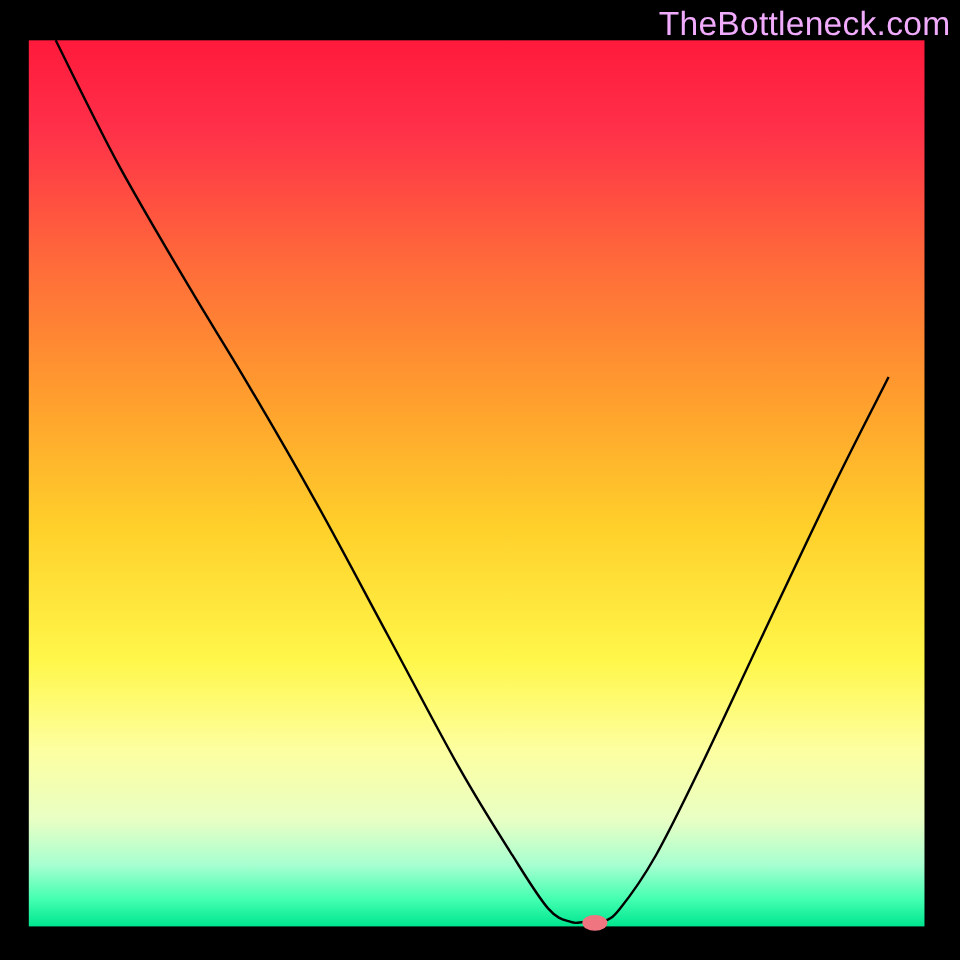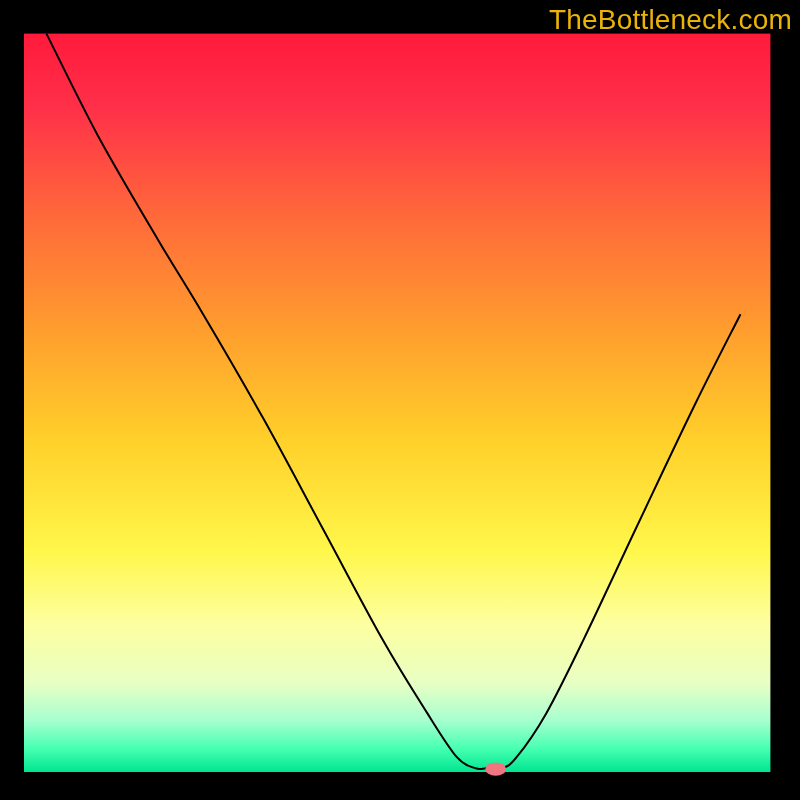--- a/index.html
+++ b/index.html
@@ -12,21 +12,21 @@
   }
   .container {
     position: relative;
     width: 800px;
     height: 800px;
   }
   .watermark {
     position: absolute;
     top: 4px;
     right: 8px;
-    color: #eab308;
+    color: #f0abfc;
     font-family: Arial, Helvetica, sans-serif;
     font-size: 28px;
     font-weight: 500;
     z-index: 20;
     letter-spacing: 0.2px;
   }
   svg.plot {
     position: absolute;
     left: 0;
     top: 0;

